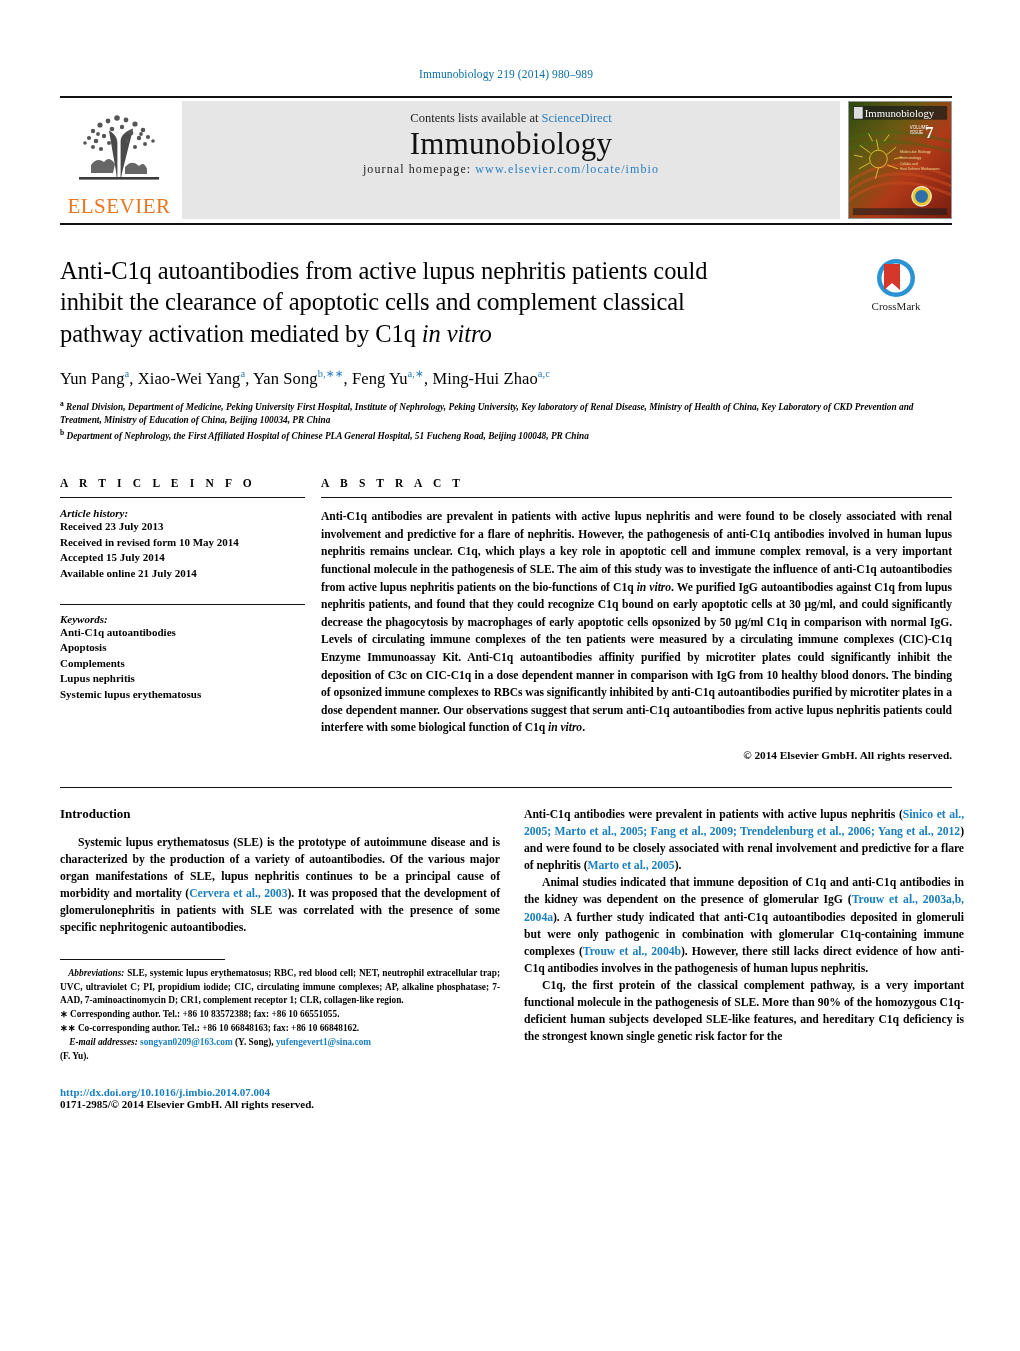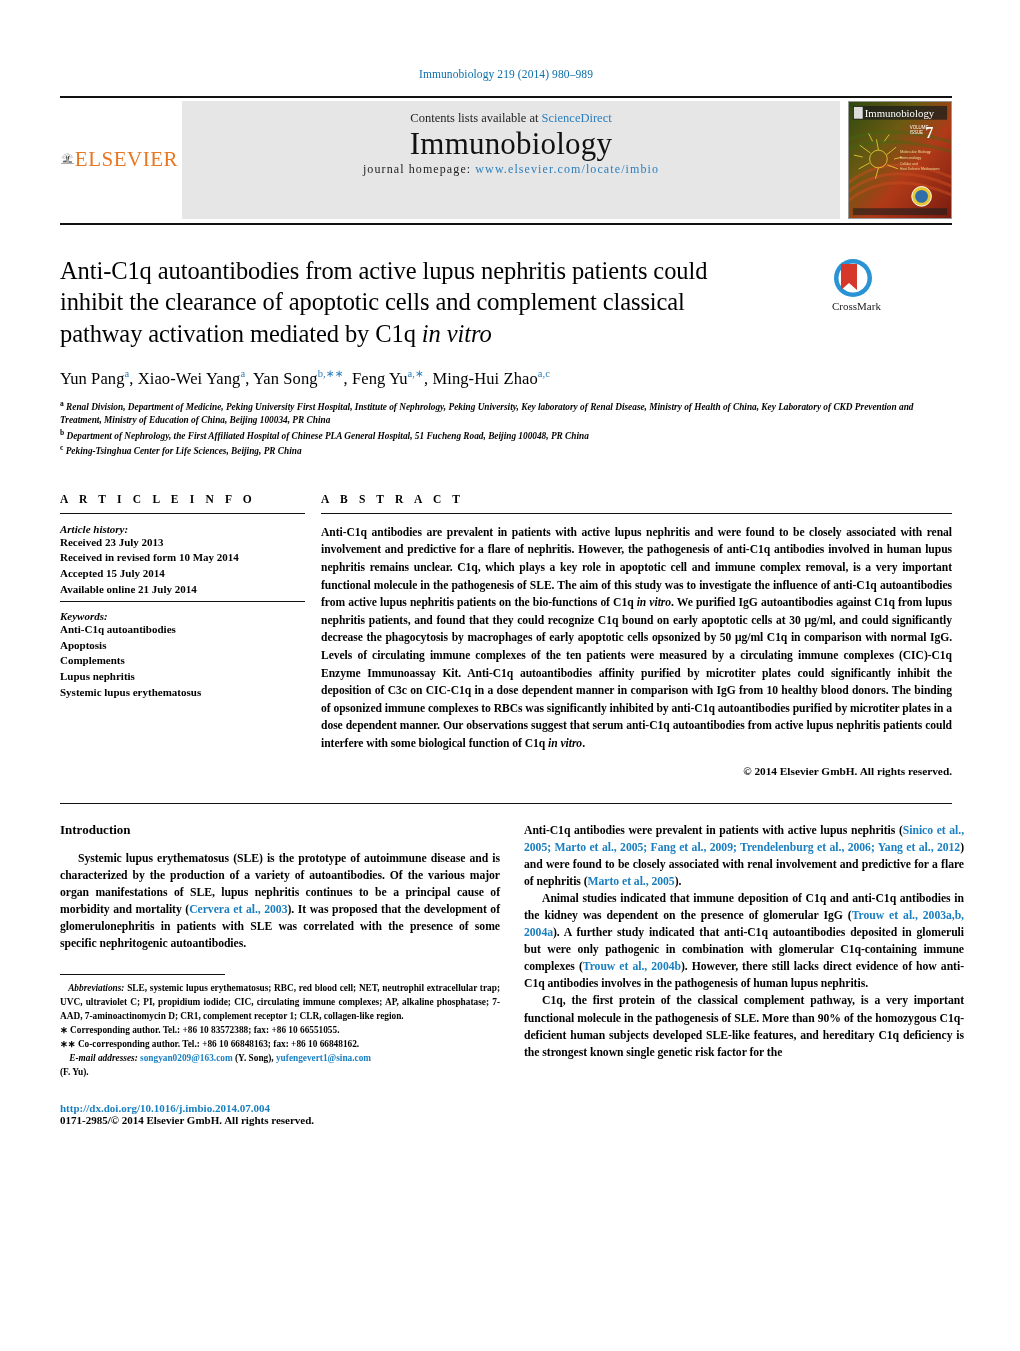--- a/index.html
+++ b/index.html
@@ -31,21 +31,21 @@
   .masthead {
     display: flex;
     align-items: stretch;
     height: 118px;
     margin-top: 3px;
   }
   .elsevier-logo {
     width: 118px;
     flex: 0 0 118px;
     display: flex;
-    flex-direction: row;
+    flex-direction: column;
     align-items: center;
     justify-content: flex-end;
     padding-bottom: 2px;
   }
   .tree-svg { display:block; }
   .elsevier-word {
     font-family: "Liberation Serif", serif;
     color: #E87722;
     font-size: 21px;
     letter-spacing: 0.5px;
@@ -80,25 +80,25 @@
     position: relative;
     overflow: hidden;
     background: #2a3d12;
   }
   .masthead-rule-bottom { border-top: 2px solid #111; margin-top: 4px; }
 
   
   .titleblock { margin: 30px 60px 0 60px; position: relative; }
   .crossmark {
     position: absolute;
-    right: 8px; top: 2px;
+    right: 0; top: 2px;
     width: 112px;
     display: flex;
     flex-direction: column;
-    align-items: flex-start;
+    align-items: center;
   }
   .crossmark-label { font-size: 11px; color: #222; margin-top: 1px; font-family: "Liberation Serif", serif; }
   h1.article-title {
     font-size: 24.5px;
     line-height: 1.28;
     font-weight: normal;
     margin: 0 150px 0 0;
     letter-spacing: -0.1px;
   }
   h1.article-title .ital { font-style: italic; }
@@ -127,21 +127,21 @@
   .col-abs  { flex: 1 1 auto; }
   .sechead {
     font-size: 11.5px;
     font-weight: bold;
     letter-spacing: 4.2px;
     margin-bottom: 8px;
   }
   .hr-thin { border-top: 1px solid #111; margin: 0 0 9px 0; }
   .hist-label, .kw-label { font-style: italic; font-weight: bold; font-size: 11px; }
   .info-line { font-size: 11px; line-height: 1.42; font-weight: bold; }
-  .kw-block { margin-top: 4px; }
+  .kw-block { margin-top: 22px; }
   .kw-rule { border-top: 1px solid #111; margin: 0 0 8px 0; }
   .abstract-rule { border-top: 1px solid #111; margin: 0 0 10px 0; }
   .abstract-text {
     font-size: 11.6px;
     line-height: 1.52;
     text-align: justify;
     font-weight: bold;
     letter-spacing: -0.05px;
   }
   .abstract-text .ital { font-style: italic; }
@@ -331,21 +331,20 @@
       <span>Yun Pang</span><sup>a</sup>,
       <span>Xiao-Wei Yang</span><sup>a</sup>,
       <span>Yan Song</span><sup>b,∗∗</sup>,
       <span>Feng Yu</span><sup>a,∗</sup>,
       <span>Ming-Hui Zhao</span><sup>a,c</sup>
     </div>
 
     <div class="affils">
       <div class="affil"><sup>a</sup> <span>Renal Division, Department of Medicine, Peking University First Hospital, Institute of Nephrology, Peking University, Key laboratory of Renal Disease, Ministry of Health of China, Key Laboratory of CKD Prevention and Treatment, Ministry of Education of China, Beijing 100034, PR China</span></div>
       <div class="affil"><sup>b</sup> <span>Department of Nephrology, the First Affiliated Hospital of Chinese PLA General Hospital, 51 Fucheng Road, Beijing 100048, PR China</span></div>
-      <div class="affil"><sup>c</sup> <span>Peking-Tsinghua Center for Life Sciences, Beijing, PR China</span></div>
     </div>
   </div>
 
   <div class="info-abstract">
 
     <div class="col-info">
       <div class="sechead">A R T I C L E   I N F O</div>
       <div class="hr-thin"></div>
       <div class="hist-label">Article history:</div>
       <div class="info-line">Received 23 July 2013</div>

